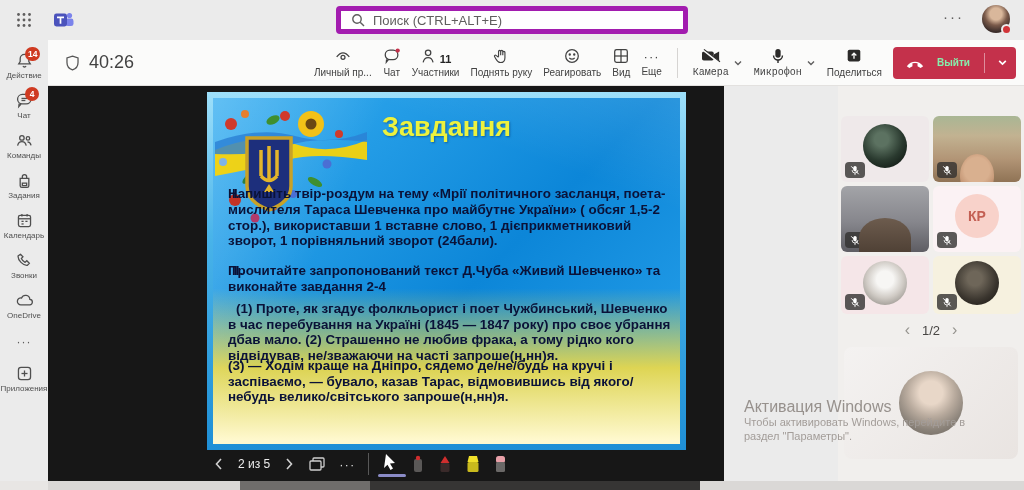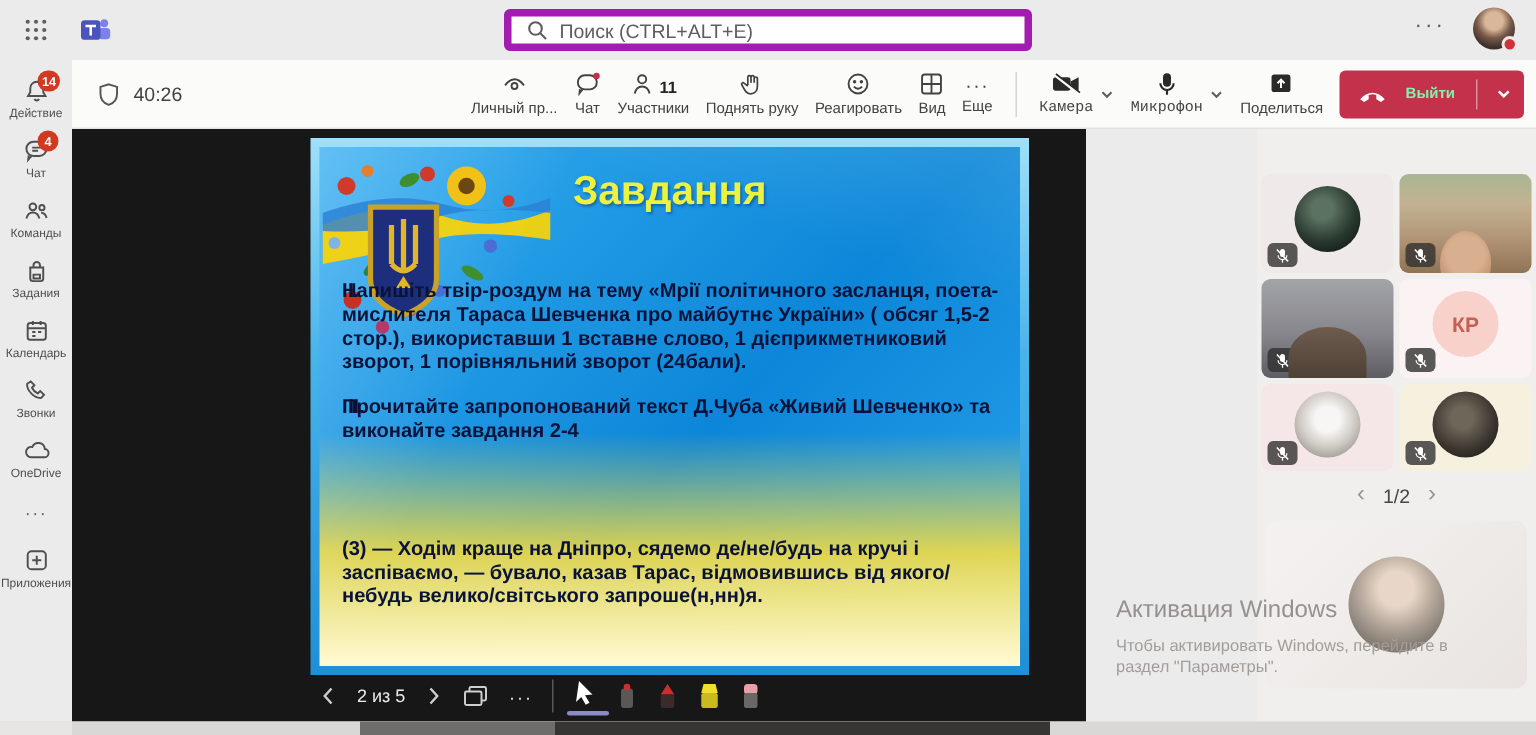--- a/index.html
+++ b/index.html
@@ -22,21 +22,21 @@
   
   .sidebar { position:absolute; left:0; top:40px; width:48px; height:441px; background:#ebebeb; display:flex; flex-direction:column; align-items:center; padding-top:6px; }
   .side-item { width:48px; display:flex; flex-direction:column; align-items:center; gap:1px; padding:5px 0 6px; position:relative; color:#616161; }
   .side-item .lbl { font-size:8px; color:#4f4f4f; white-space:nowrap; }
   .badge { position:absolute; top:1px; left:25px; min-width:14px; height:14px; padding:0 3px; border-radius:8px;
     background:#cf3a21; color:#fff; font-size:8.5px; font-weight:bold; display:flex; align-items:center; justify-content:center; }
   .side-dots { font-size:12px; color:#5f5e5e; letter-spacing:1px; padding:4px 0; }
 
   
   .meet-bar { position:absolute; left:48px; top:40px; width:976px; height:46px; background:#fbfbfa; border-bottom:1px solid #e3e1df; display:flex; align-items:center; }
-  .timer { margin-left:16px; display:flex; align-items:center; gap:8px; font-size:13px; color:#424242; }
+  .timer { margin-left:16px; display:flex; align-items:center; gap:8px; font-size:18px; color:#424242; }
   .tb-group { margin-left:auto; display:flex; align-items:center; gap:11px; padding-right:8px; }
   .tb-btn { display:flex; flex-direction:column; align-items:center; gap:2px; font-size:10px; color:#424242; white-space:nowrap; }
   .tb-btn.red { color:#a4262c; }
   .pcount { font-size:11px; font-weight:bold; color:#242424; }
   .prow { display:flex; align-items:flex-end; gap:2px; }
   .vdiv { width:1px; height:30px; background:#d6d4d2; margin:0 4px; }
   .dev { display:flex; align-items:center; gap:4px;font-family:Liberation Mono, monospace; }
   .chev { color:#5f5e5e; }
   .leave-btn { display:flex; align-items:center; background:#c4314b; color:#86efac; border-radius:4px; height:32px; padding:0 8px 0 12px; gap:12px; font-size:10px; font-weight:bold; }
   .leave-btn .sep { width:1px; height:20px; background:rgba(255,255,255,.45); margin-left:2px; }
@@ -90,21 +90,21 @@
   .t-pink { background:#f5e6e8; } .t-cream { background:#f6f1df; }
   .mic-badge { position:absolute; left:4px; bottom:4px; width:20px; height:16px; border-radius:4px; background:rgba(50,49,48,.8); display:flex; align-items:center; justify-content:center; }
   .pager { display:flex; align-items:center; justify-content:center; gap:12px; margin-top:8px; font-size:13px; color:#484644; }
   .pager .pchev { font-size:16px; color:#96948f; line-height:1; }
   .self-tile { margin:9px auto 0; width:174px; height:112px; border-radius:8px; background:linear-gradient(135deg,#f4f2f1,#e9e4e1); position:relative; }
   .self-tile .circ { position:absolute; left:50%; top:50%; transform:translate(-50%,-50%); width:64px; height:64px; border-radius:50%;
     background:radial-gradient(circle at 50% 34%, #e8d7c8 22%, #b9ab9e 45%, #8a8279 70%, #6d665f 95%); }
 
   
   .watermark { position:absolute; left:744px; top:398px; width:250px; color:#97918d; pointer-events:none; }
-  .watermark .t { font-size:16px; margin-bottom:9px; }
+  .watermark .t { font-size:16px; margin-bottom:0; }
   .watermark .l { font-size:11px; line-height:13.5px; color:#a39d99; }
 
   
   .taskbar { position:absolute; left:0; bottom:0; width:1024px; height:9px; background:#dad8d6; }
   .taskbar .sA { position:absolute; left:0; top:0; width:48px; height:9px; background:#e8e6e4; }
   .taskbar .sB { position:absolute; left:240px; top:0; width:130px; height:9px; background:#6f6d6b; }
   .taskbar .sC { position:absolute; left:370px; top:0; width:330px; height:9px; background:#363534; }
 </style>
 </head>
 <body>
@@ -405,20 +405,21 @@
       </div>
       <div class="slide-title">Завдання</div>
       <div class="sec s1">
         <span class="num">I.</span>
         <span class="txt">Напишіть твір-роздум на тему «Мрії політичного засланця, поета-мислителя Тараса Шевченка про майбутнє України» ( обсяг 1,5-2 стор.), використавши 1 вставне слово, 1 дієприкметниковий зворот, 1 порівняльний зворот (24бали).</span>
       </div>
       <div class="sec s2">
         <span class="num">II.</span>
         <span class="txt">Прочитайте запропонований текст Д.Чуба «Живий Шевченко» та виконайте завдання 2-4</span>
       </div>
+      <div class="para ind pa1">(1) Проте, як згадує фолкльорист і поет Чужбинський, Шевченко в час перебування на Україні (1845 — 1847 року) про своє убрання дбав мало. (2) Страшенно не любив фрака, а тому рідко кого відвідував, не/зважаючи на часті запроше(н,нн)я.</div>
       <div class="para pa2">(3) — Ходім краще на Дніпро, сядемо де/не/будь на кручі і заспіваємо, — бувало, казав Тарас, відмовившись від якого/небудь велико/світського запроше(н,нн)я.</div>
     </div>
   </div>
 
   <div class="controls">
     <span>
       <svg width="12" height="14" viewBox="0 0 12 14" fill="none" stroke="#cfcfcf" stroke-width="1.6">
           <path d="M8 2L3.5 7 8 12"></path>
         </svg>
     </span>

